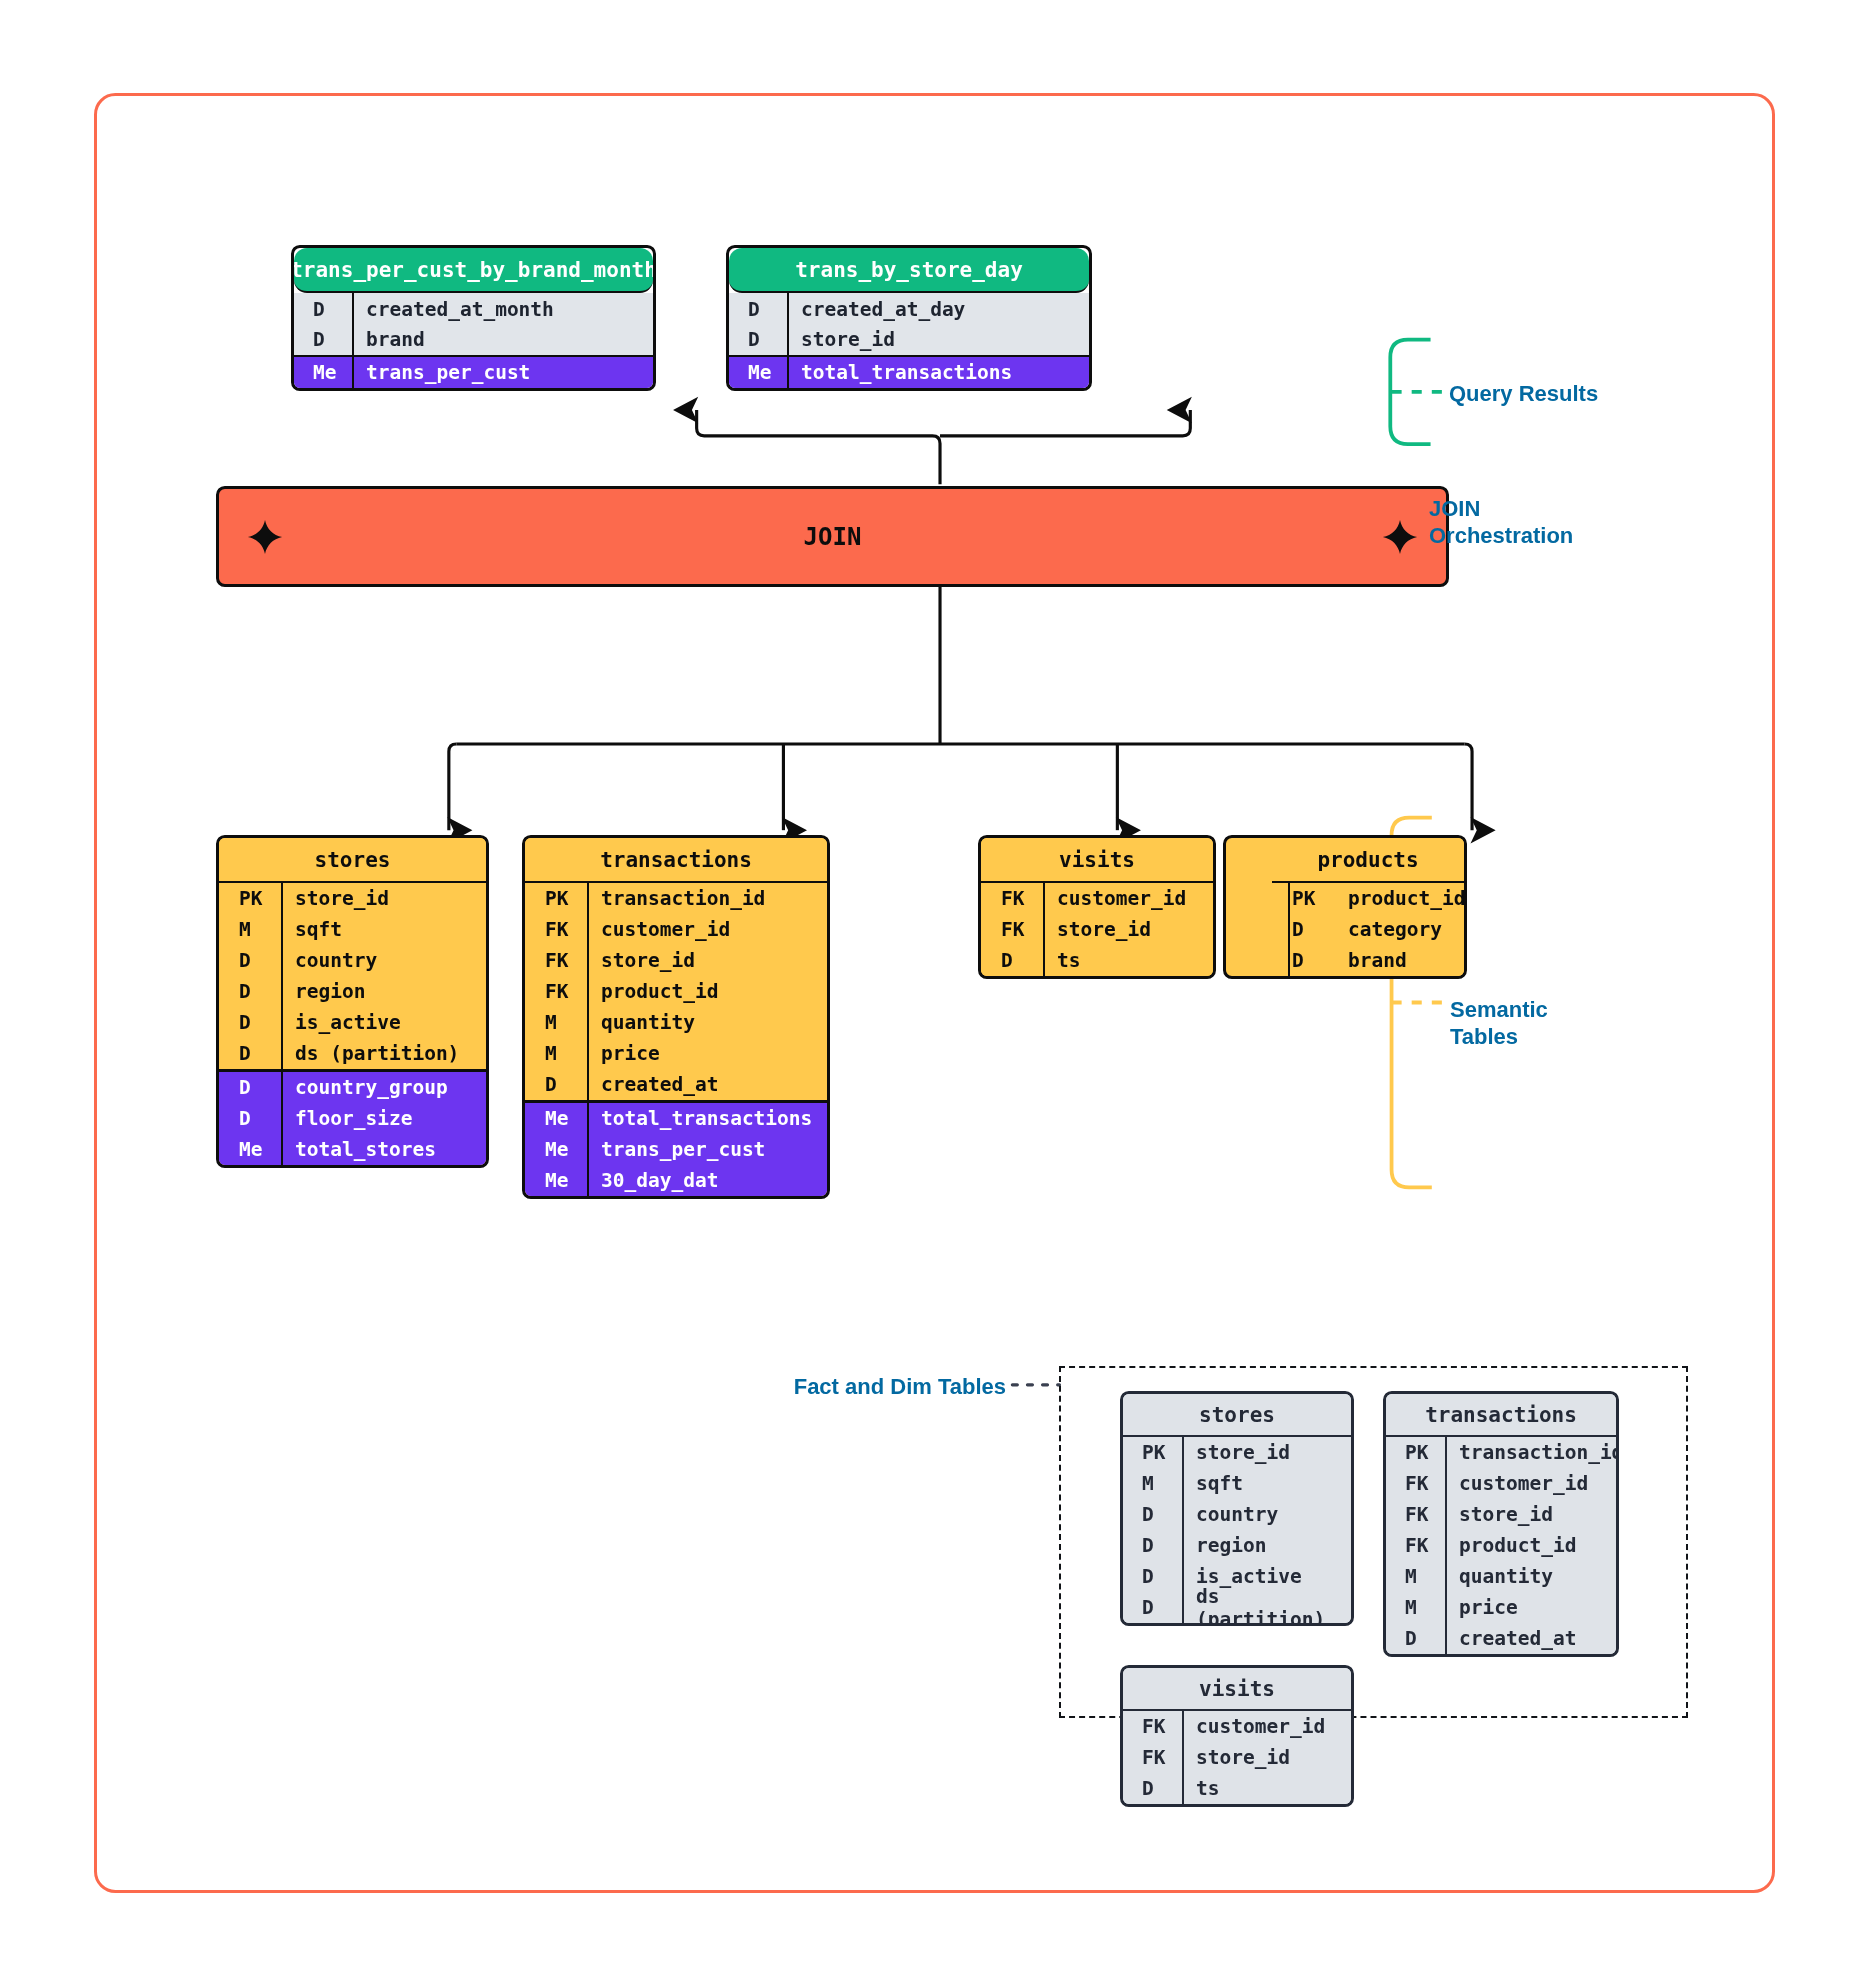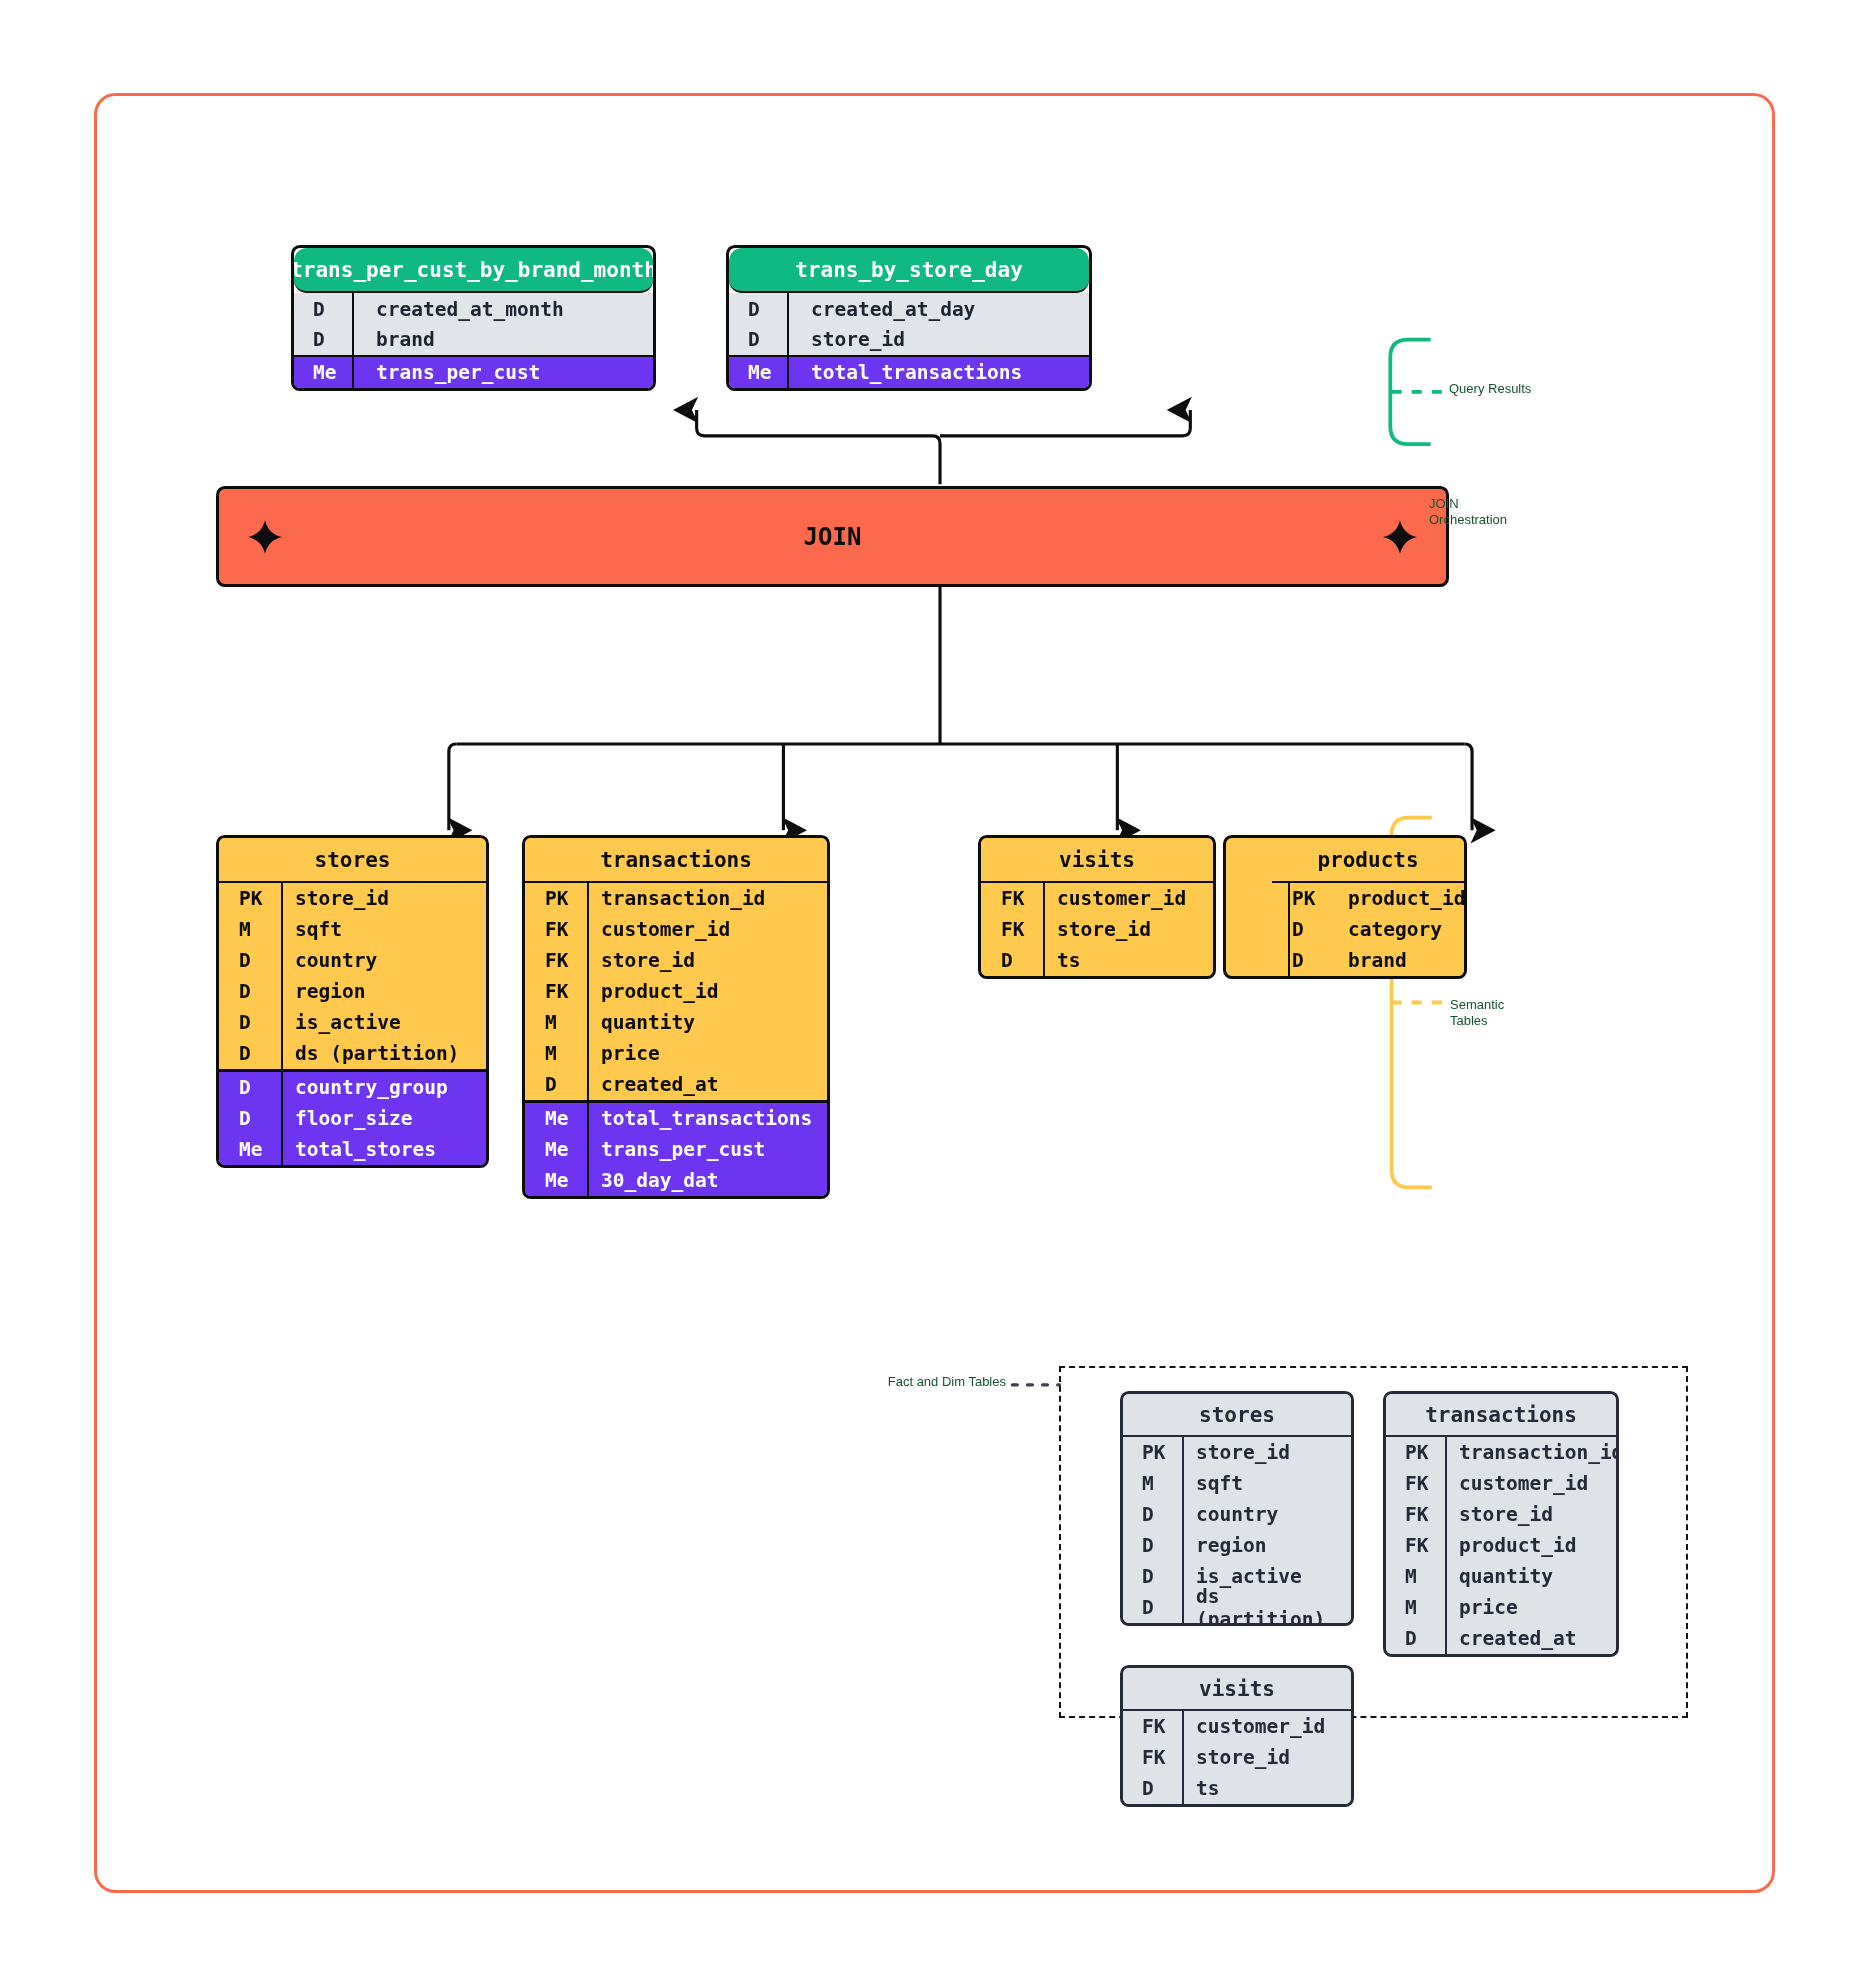--- a/index.html
+++ b/index.html
@@ -49,21 +49,21 @@
     flex:0 0 auto;text-align:left;font-weight:700;box-sizing:border-box;
   }
   .tbl .v{flex:1 1 auto;font-weight:700;box-sizing:border-box;}
 
   
   .qr .ttl{background:#10b981;color:#ffffff;font-size:21px;height:45px;border-bottom:2.5px solid #0d0d0d;border-radius:13px;}
   .qr .sec-dim{background:#e1e5ea;color:#1e2430;}
   .qr .sec-met{background:#6d35f0;color:#ffffff;border-top:2.5px solid #0d0d0d;}
   .qr .row{height:31px;font-size:19.5px;}
   .qr .k{width:58px;padding-left:19px;}
-  .qr .v{padding-left:24px;}
+  .qr .v{padding-left:14px;}
   .qr .sec-dim .row:first-child{padding-top:2.5px;}
 
   
   .sem{background:#ffc94d;}
   .sem .ttl{background:#ffc94d;color:#0d0d0d;font-size:21px;height:45px;border-bottom:2.5px solid #0d0d0d;}
   .sem .sec-dim{background:#ffc94d;color:#0d0d0d;}
   .sem .sec-met{background:#6d35f0;color:#ffffff;border-top:3.1px solid #0d0d0d;}
   .sem .row{height:31px;font-size:19.5px;}
   .sem .k{width:62px;padding-left:20px;}
   .sem .v{padding-left:14px;}
@@ -85,22 +85,22 @@
     box-sizing:border-box;display:flex;align-items:center;justify-content:space-between;
     padding:0 28px;
   }
   .joinbar .jlabel{
     position:absolute;left:0;right:0;text-align:center;
     font-family:"DejaVu Sans Mono",monospace;font-weight:700;font-size:24px;color:#0d0d0d;
   }
   .sparkle{width:36px;height:36px;display:block;}
 
   
-  .anno{position:absolute;font-family:"Liberation Sans",sans-serif;font-weight:400;
-        color:#14532d;font-size:13px;line-height:1.22;}
+  .anno{position:absolute;font-family:"Liberation Sans",sans-serif;font-weight:700;
+        color:#0369a1;font-size:22px;line-height:1.22;}
   .anno.right{text-align:left;}
   .anno.leftside{text-align:right;}
 
   
   .dimbox{
     position:absolute;border:2.5px dashed #111418;box-sizing:border-box;
   }
 
   
   .legend{position:absolute;left:233px;top:1594px;}

